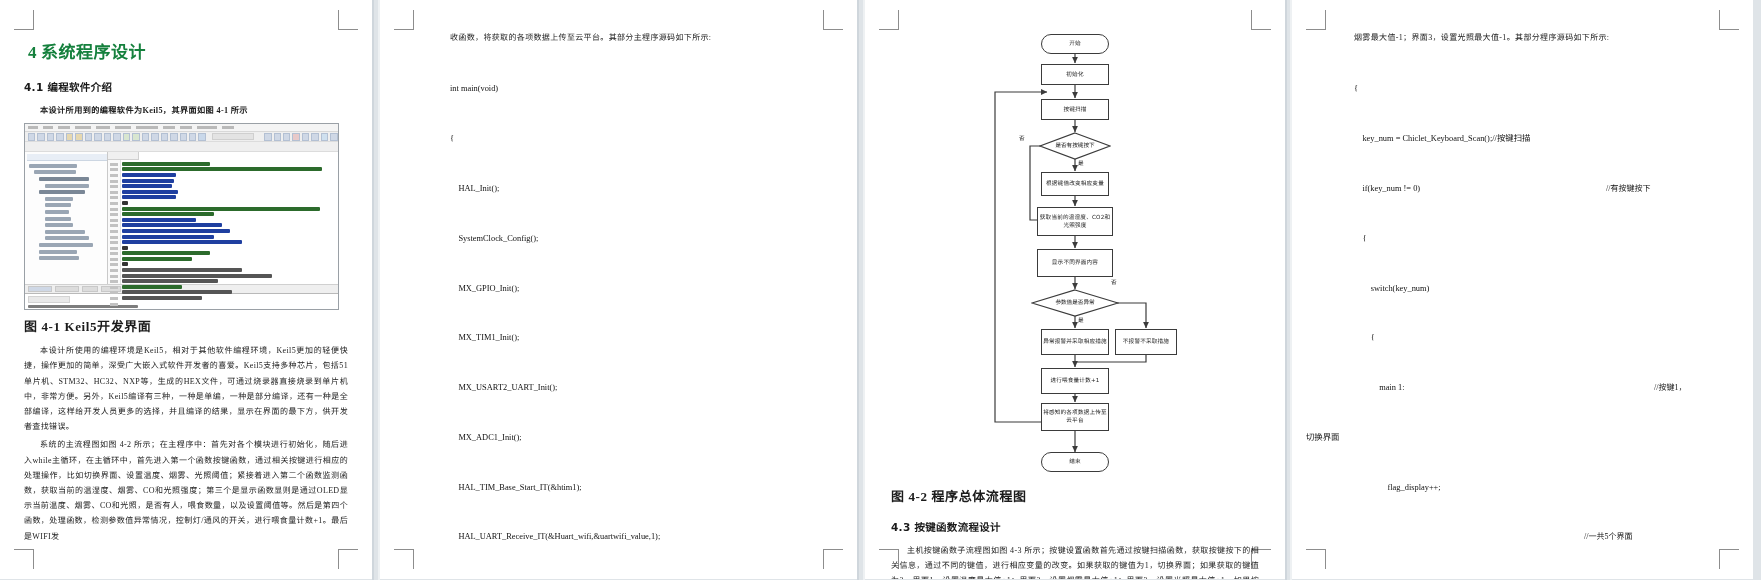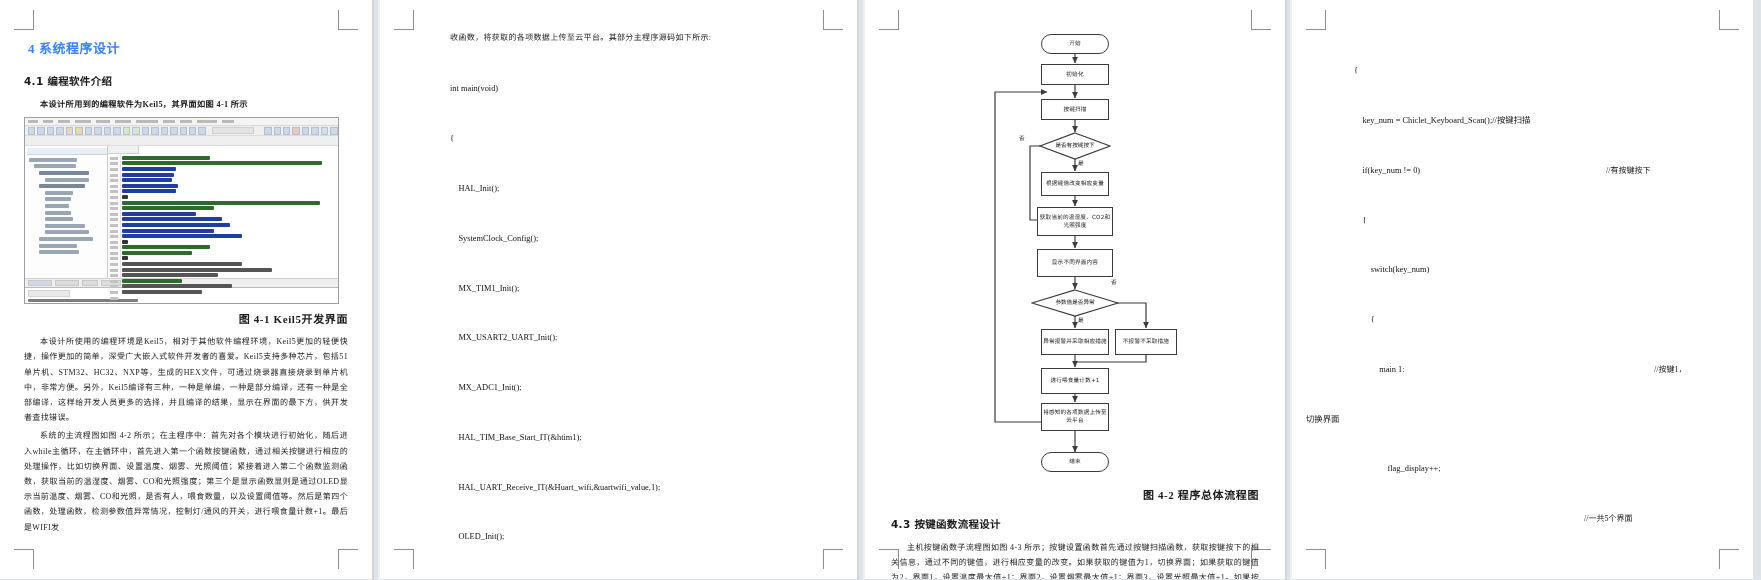--- a/index.html
+++ b/index.html
@@ -43,38 +43,38 @@
   .cmark.bl i.v{left:19px;bottom:0;width:1px;height:20px;}
   .cmark.br{right:14px;bottom:10px;}
   .cmark.br i.h{right:0;bottom:19px;width:20px;height:1px;}
   .cmark.br i.v{right:19px;bottom:0;width:1px;height:20px;}
 
   .body-area{position:absolute;left:0;right:0;top:0;bottom:0;padding:26px 24px 20px 24px;box-sizing:border-box;}
 
   
   .h1{
     font-family:"DejaVu Sans","Liberation Sans",sans-serif;
-    font-size:13px;font-weight:bold;color:#3b82f6;letter-spacing:.5px;
+    font-size:17px;font-weight:bold;color:#15803d;letter-spacing:.5px;
     margin:0 0 16px 4px;
   }
   .h1 .num{font-family:"Liberation Serif",serif;margin-right:4px;}
   .h2{
     font-family:"DejaVu Sans","Liberation Sans",sans-serif;
     font-size:10.5px;font-weight:bold;color:#1a1a1a;letter-spacing:.3px;
     margin:14px 0 9px 0;
   }
   .para{
     font-size:8px;line-height:15.2px;color:#1b1b1b;
     text-align:justify;text-justify:inter-ideograph;
     margin:0 0 3px 0;letter-spacing:.35px;
   }
   .para.ind{text-indent:16px;}
   .para.bold{font-weight:bold;font-size:8.2px;}
   .figcap{
-    text-align:right;font-size:11px;font-weight:bold;color:#1b1b1b;
+    text-align:left;font-size:13px;font-weight:bold;color:#1b1b1b;
     letter-spacing:.6px;margin:6px 0 8px 0;
   }
 
   
   .code{font-size:8.4px;line-height:16.6px;color:#111;white-space:pre;}
   .code .ln{display:block;position:relative;}
   .code .cmt{position:absolute;font-size:8px;}
 
   
   .keil{
@@ -334,20 +334,21 @@
         <i class="v"></i>
       </div>
 
     <div class="body-area" style="padding:30px 40px 20px 70px;">
       <div class="para">收函数，将获取的各项数据上传至云平台。其部分主程序源码如下所示:</div>
       <div class="code">
         <span class="ln">int main(void)</span>
         <span class="ln">{</span>
         <span class="ln">    HAL_Init();</span>
         <span class="ln">    SystemClock_Config();</span>
+        <span class="ln">    MX_GPIO_Init();</span>
         <span class="ln">    MX_TIM1_Init();</span>
         <span class="ln">    MX_USART2_UART_Init();</span>
         <span class="ln">    MX_ADC1_Init();</span>
         <span class="ln">    HAL_TIM_Base_Start_IT(&amp;htim1);</span>
         <span class="ln">    HAL_UART_Receive_IT(&amp;Huart_wifi,&amp;uartwifi_value,1);</span>
         <span class="ln">    OLED_Init();</span>
         
         
         
         
@@ -524,20 +525,21 @@
     <div class="cmark bl">
         <i class="h"></i>
         <i class="v"></i>
       </div>
     <div class="cmark br">
         <i class="h"></i>
         <i class="v"></i>
       </div>
 
     <div class="body-area" style="padding:30px 26px 20px 62px;">
+      <div class="para">烟雾最大值-1；界面3，设置光照最大值-1。其部分程序源码如下所示:</div>
       <div class="code" style="position:relative;">
         <span class="ln"><span>{</span></span>
         <span class="ln"><span>    key_num = Chiclet_Keyboard_Scan();//按键扫描</span></span>
         <span class="ln"><span>    if(key_num != 0)</span><span class="cmt" style="left:252px">//有按键按下</span></span>
         <span class="ln"><span>    {</span></span>
         <span class="ln"><span>        switch(key_num)</span></span>
         <span class="ln"><span>        {</span></span>
         <span class="ln"><span>            main 1:</span><span class="cmt" style="left:300px">//按键1，</span></span>
         <span class="ln" style="margin-left:-48px"><span>切换界面</span></span>
         <span class="ln"><span>                flag_display++;</span></span>

